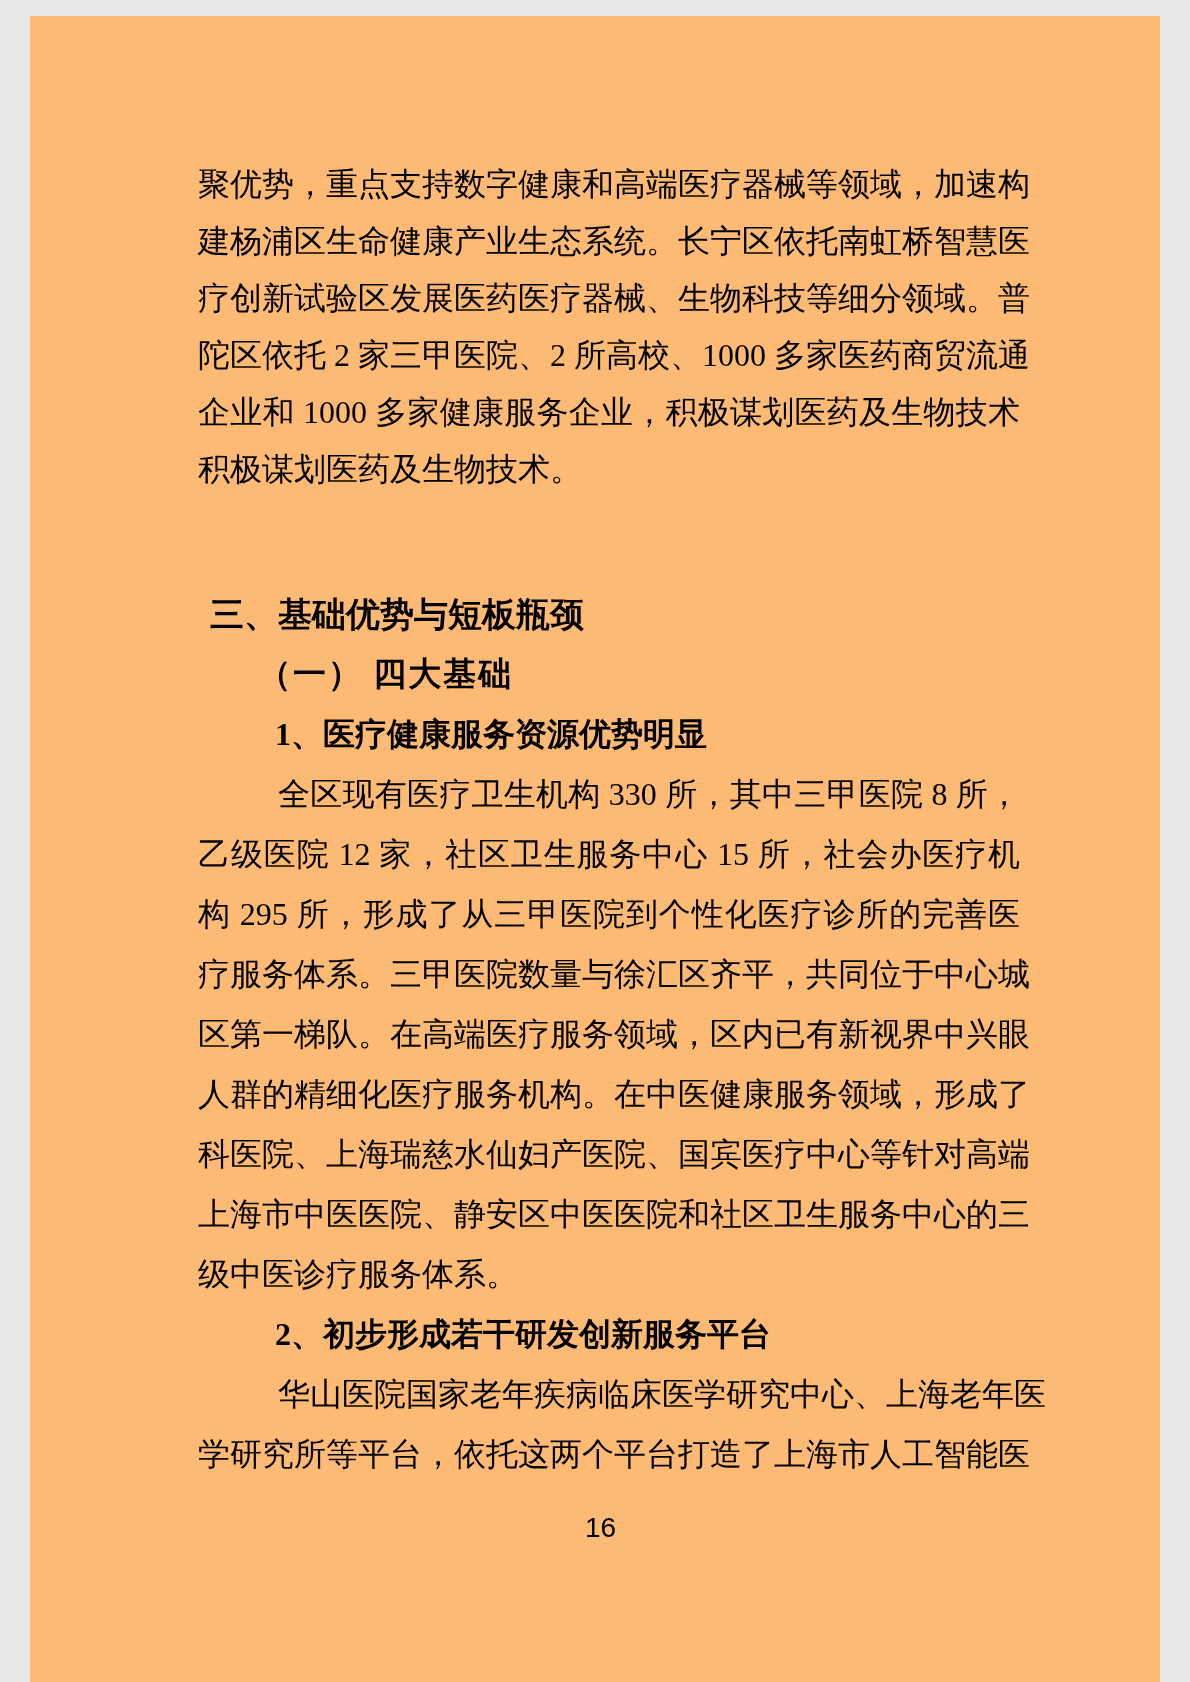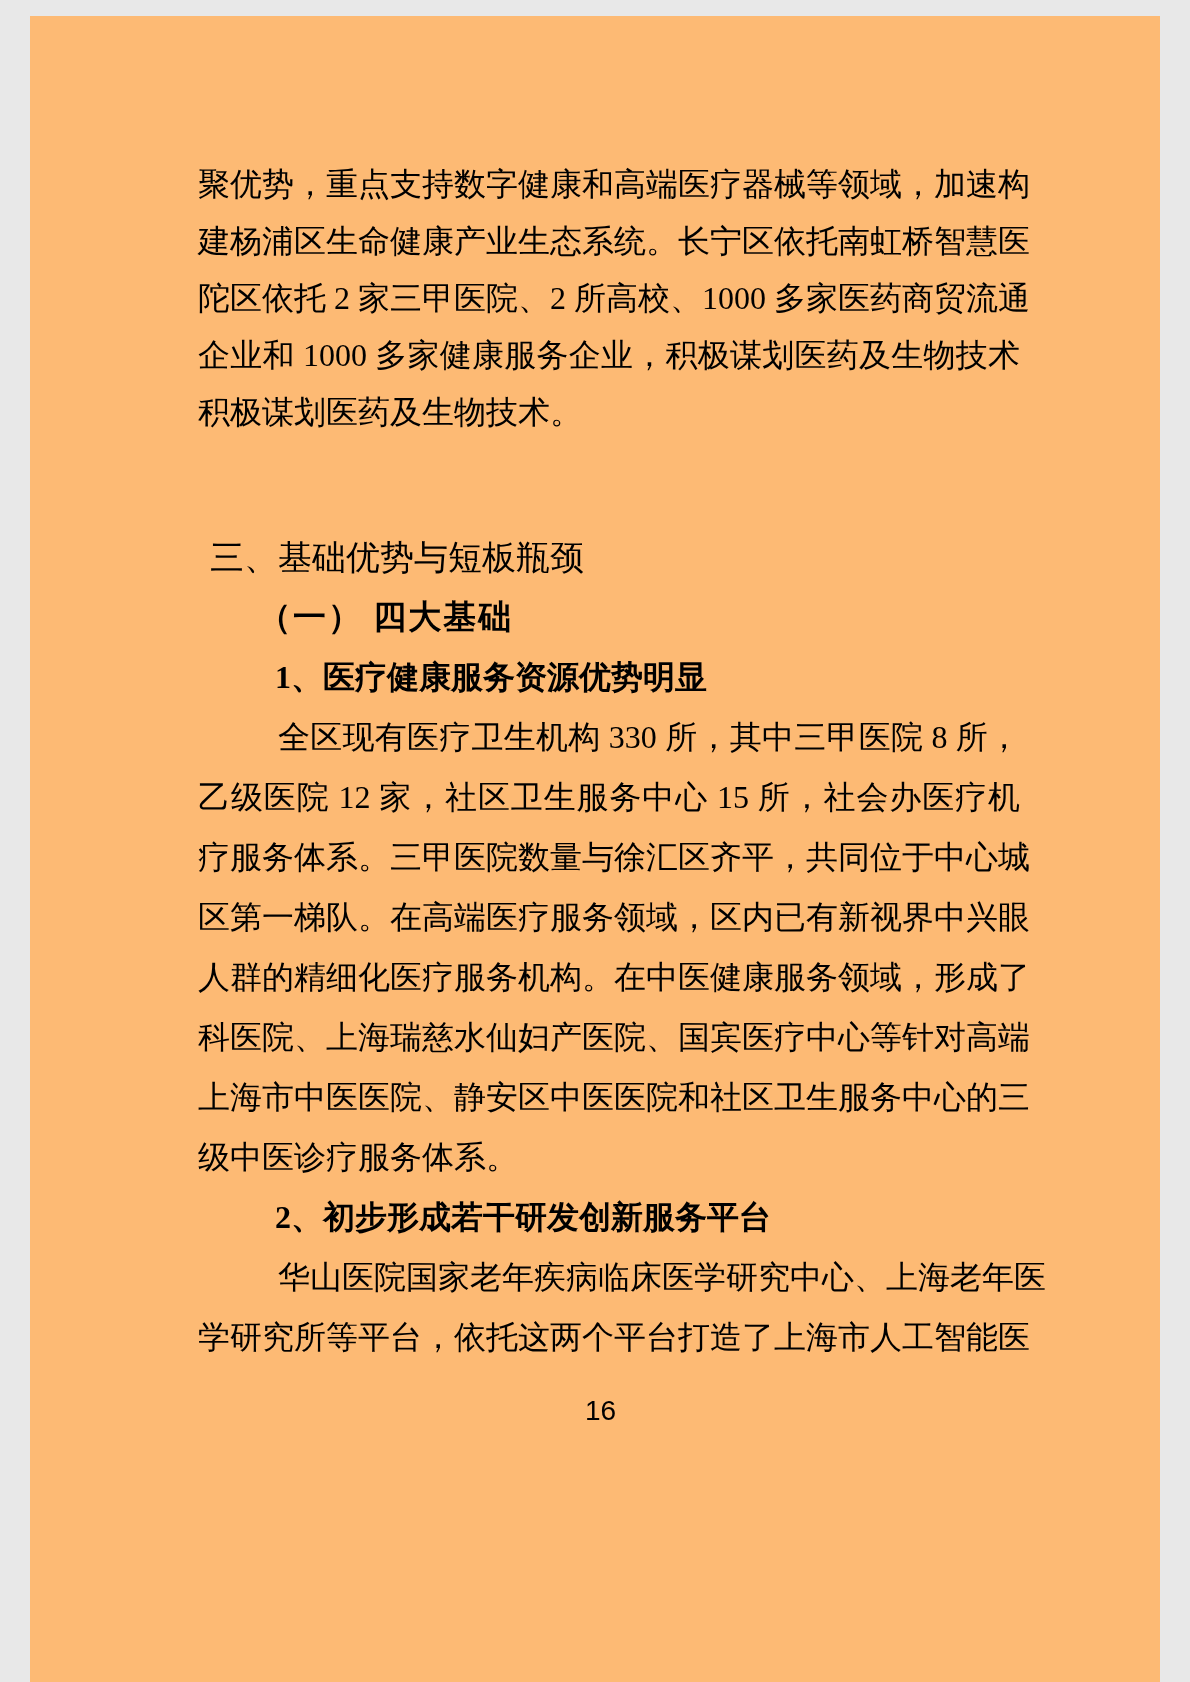--- a/index.html
+++ b/index.html
@@ -23,21 +23,21 @@
     text-align-last:justify;
     white-space:nowrap;
   }
   .sec .line { line-height:60px; }
   .line.first { text-indent:80px; }
   .line.para-end { text-align-last:left; }
   
   .h-main {
     margin-top:86px;
     font-family:"Liberation Sans", sans-serif;
-    font-weight:400;
+    font-weight:700;
     font-size:34px;
     line-height:60px;
     text-indent:12px;
     letter-spacing:0px;
   }
   
   .h-sub {
     font-weight:700;
     font-size:33px;
     line-height:60px;
@@ -63,33 +63,35 @@
 </style>
 </head>
 <body>
 
 <div class="page">
   <div class="content">
 
     <div>
       <div class="line">聚优势，重点支持数字健康和高端医疗器械等领域，加速构</div>
       <div class="line">建杨浦区生命健康产业生态系统。长宁区依托南虹桥智慧医</div>
+      <div class="line">疗创新试验区发展医药医疗器械、生物科技等细分领域。普</div>
       <div class="line">陀区依托 2 家三甲医院、2 所高校、1000 多家医药商贸流通</div>
       <div class="line">企业和 1000 多家健康服务企业，积极谋划医药及生物技术</div>
       <div class="line para-end">积极谋划医药及生物技术。</div>
     </div>
 
     <div class="sec">
       <div class="h-main">三、基础优势与短板瓶颈</div>
       <div class="h-sub">（一） 四大基础</div>
 
       <div class="h-item">1、医疗健康服务资源优势明显</div>
       <div>
         <div class="line first">全区现有医疗卫生机构 330 所，其中三甲医院 8 所，</div>
         <div class="line">乙级医院 12 家，社区卫生服务中心 15 所，社会办医疗机</div>
+        <div class="line">构 295 所，形成了从三甲医院到个性化医疗诊所的完善医</div>
         <div class="line">疗服务体系。三甲医院数量与徐汇区齐平，共同位于中心城</div>
         <div class="line">区第一梯队。在高端医疗服务领域，区内已有新视界中兴眼</div>
         <div class="line">人群的精细化医疗服务机构。在中医健康服务领域，形成了</div>
         <div class="line">科医院、上海瑞慈水仙妇产医院、国宾医疗中心等针对高端</div>
         <div class="line">上海市中医医院、静安区中医医院和社区卫生服务中心的三</div>
         <div class="line para-end">级中医诊疗服务体系。</div>
       </div>
 
       <div class="h-item">2、初步形成若干研发创新服务平台</div>
       <div>

